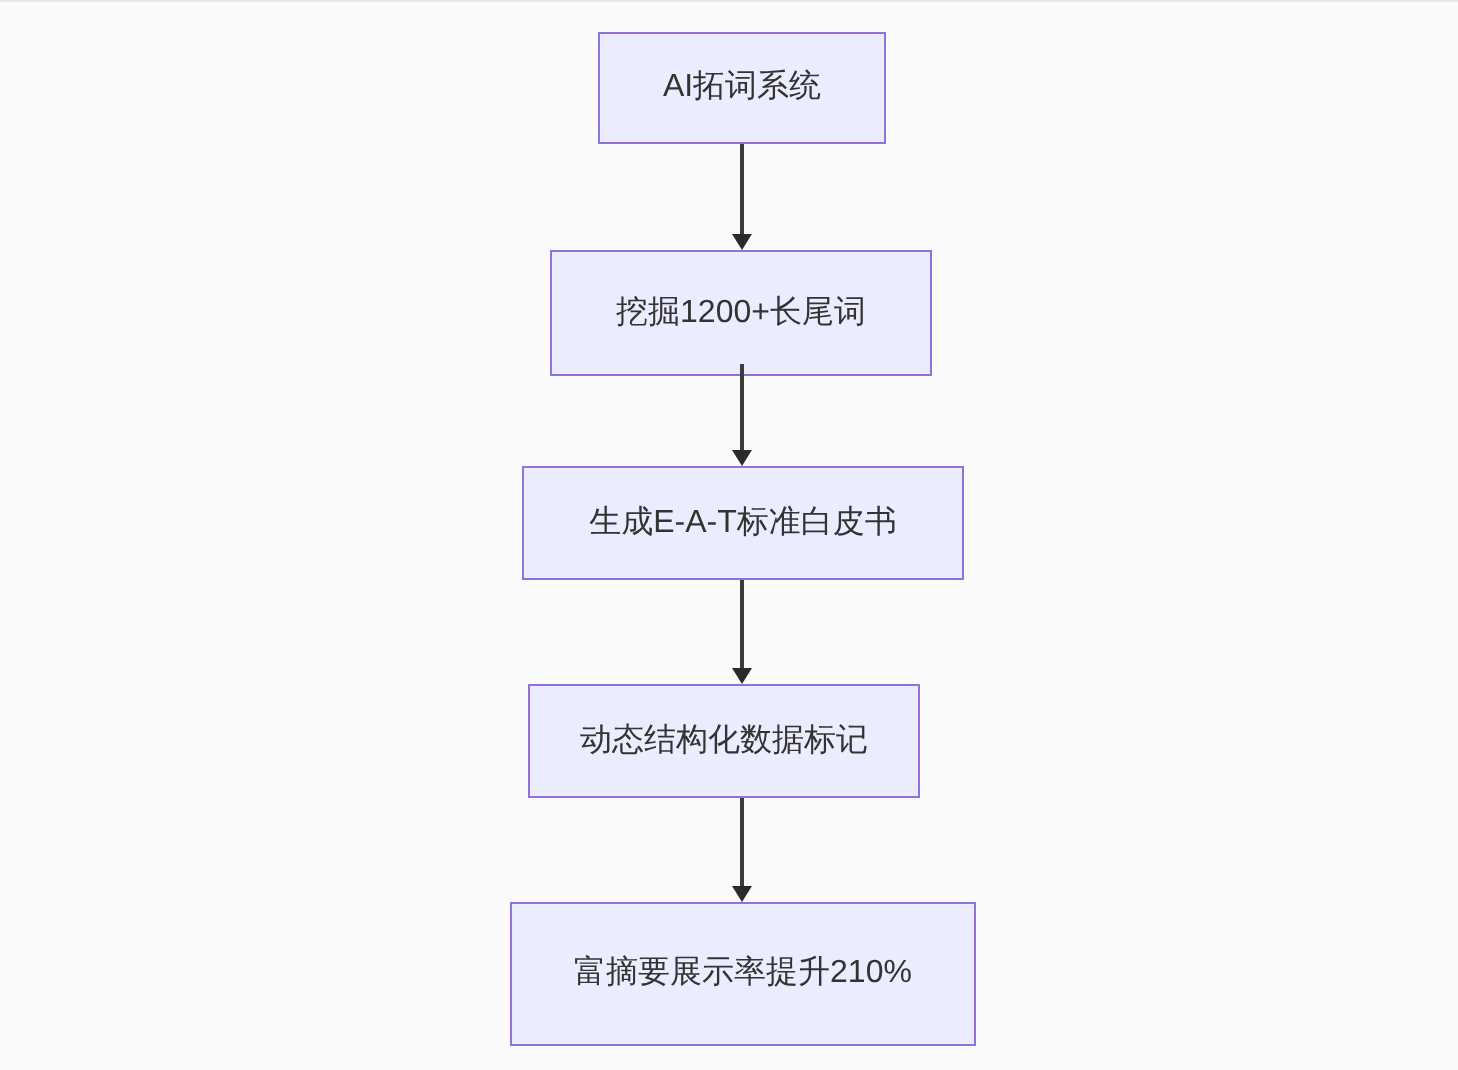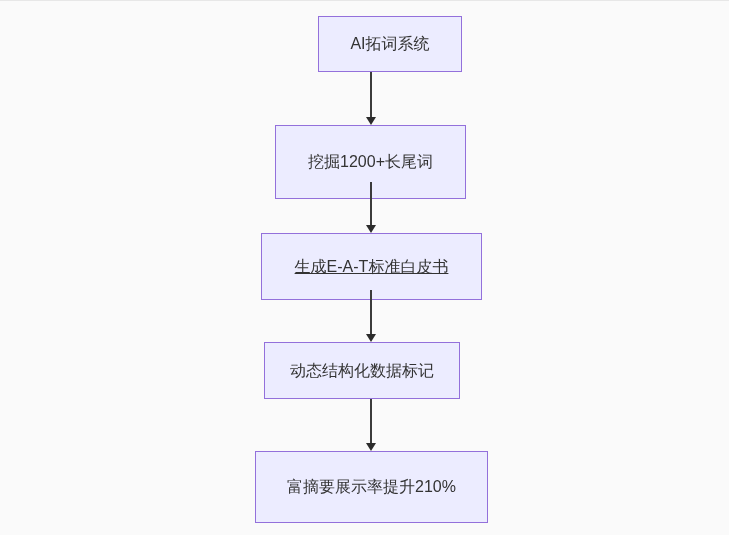--- a/index.html
+++ b/index.html
@@ -23,23 +23,23 @@
     border: 1.5px solid #9370db;
     color: #333333;
     font-size: 16px;
     display: flex;
     align-items: center;
     justify-content: center;
     text-align: center;
     white-space: nowrap;
   }
   .node span { line-height: 1; }
-  .n1 { left: 299px; top: 15px;  width: 144px; height: 56px; margin-left: 19px; }
-  .n2 { left: 275px; top: 124px; width: 191px; height: 74px; }
-  .n3 { left: 261px; top: 232px; width: 221px; height: 67px; text-decoration: underline; }
+  .n1 { left: 299px; top: 15px;  width: 144px; height: 56px; }
+  .n2 { left: 275px; top: 124px; width: 191px; height: 63px; }
+  .n3 { left: 261px; top: 232px; width: 221px; height: 57px; }
   .n4 { left: 264px; top: 341px; width: 196px; height: 57px; }
   .n5 { left: 255px; top: 450px; width: 233px; height: 72px; }
 
   .edge {
     position: absolute;
     left: 366px;
     width: 10px;
     display: flex;
     flex-direction: column;
     align-items: center;

